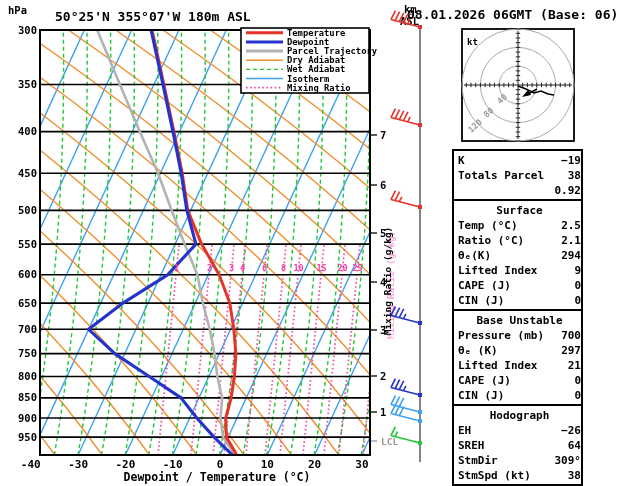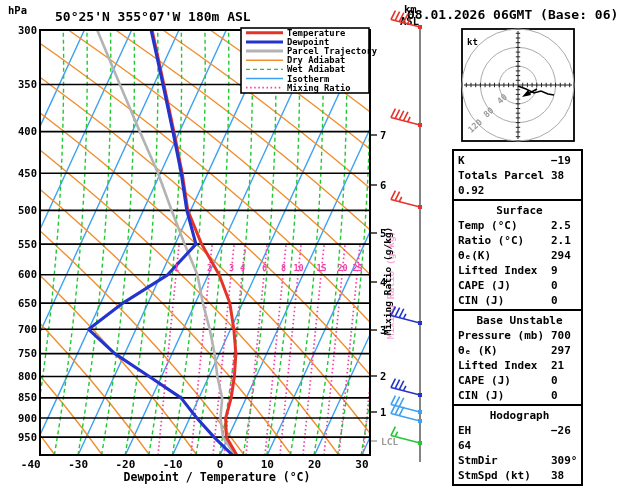--- a/index.html
+++ b/index.html
@@ -5,21 +5,21 @@
   html,body{margin:0;padding:0;background:#fff;}
   body{width:629px;height:486px;position:relative;overflow:hidden;
        font-family:"DejaVu Sans Mono",monospace;-webkit-font-smoothing:none;}
   #chart-svg{position:absolute;left:0;top:0;}
   #table-panel{position:absolute;left:452px;top:149px;width:131px;}
   .tbox{border:2px solid #000;background:#fff;margin-top:-2px;padding:2px 0 1px 4px;}
   .tbox:first-child{margin-top:0;}
   .thead{text-align:center;font:bold 11px/15px "DejaVu Sans Mono",monospace;}
   .trow{display:flex;font:bold 11px/15px "DejaVu Sans Mono",monospace;white-space:nowrap;}
   .tlabel{width:93px;flex:none;}
-  .tvalue{flex:1;}
+  .tvalue{flex:1;text-align:right;}
   #footer{position:absolute;left:452px;top:465px;width:176px;
           font:bold 12.5px/16px "DejaVu Sans Mono",monospace;letter-spacing:-0.5px;margin-top:32px;}
 </style>
 </head>
 <body>
 
 <svg id="chart-svg" width="629" height="486">
     <clipPath id="plotclip">
       <rect x="40" y="30" width="330" height="425"></rect>
     </clipPath>
@@ -403,20 +403,21 @@
         <span class="tvalue">0</span>
       </div>
     </div>
     <div class="tbox">
       <div class="thead">Hodograph</div>
       <div class="trow">
         <span class="tlabel">EH</span>
         <span class="tvalue">−26</span>
       </div>
       <div class="trow">
+        <span class="tlabel">SREH</span>
         <span class="tvalue">64</span>
       </div>
       <div class="trow">
         <span class="tlabel">StmDir</span>
         <span class="tvalue">309°</span>
       </div>
       <div class="trow">
         <span class="tlabel">StmSpd (kt)</span>
         <span class="tvalue">38</span>
       </div>

